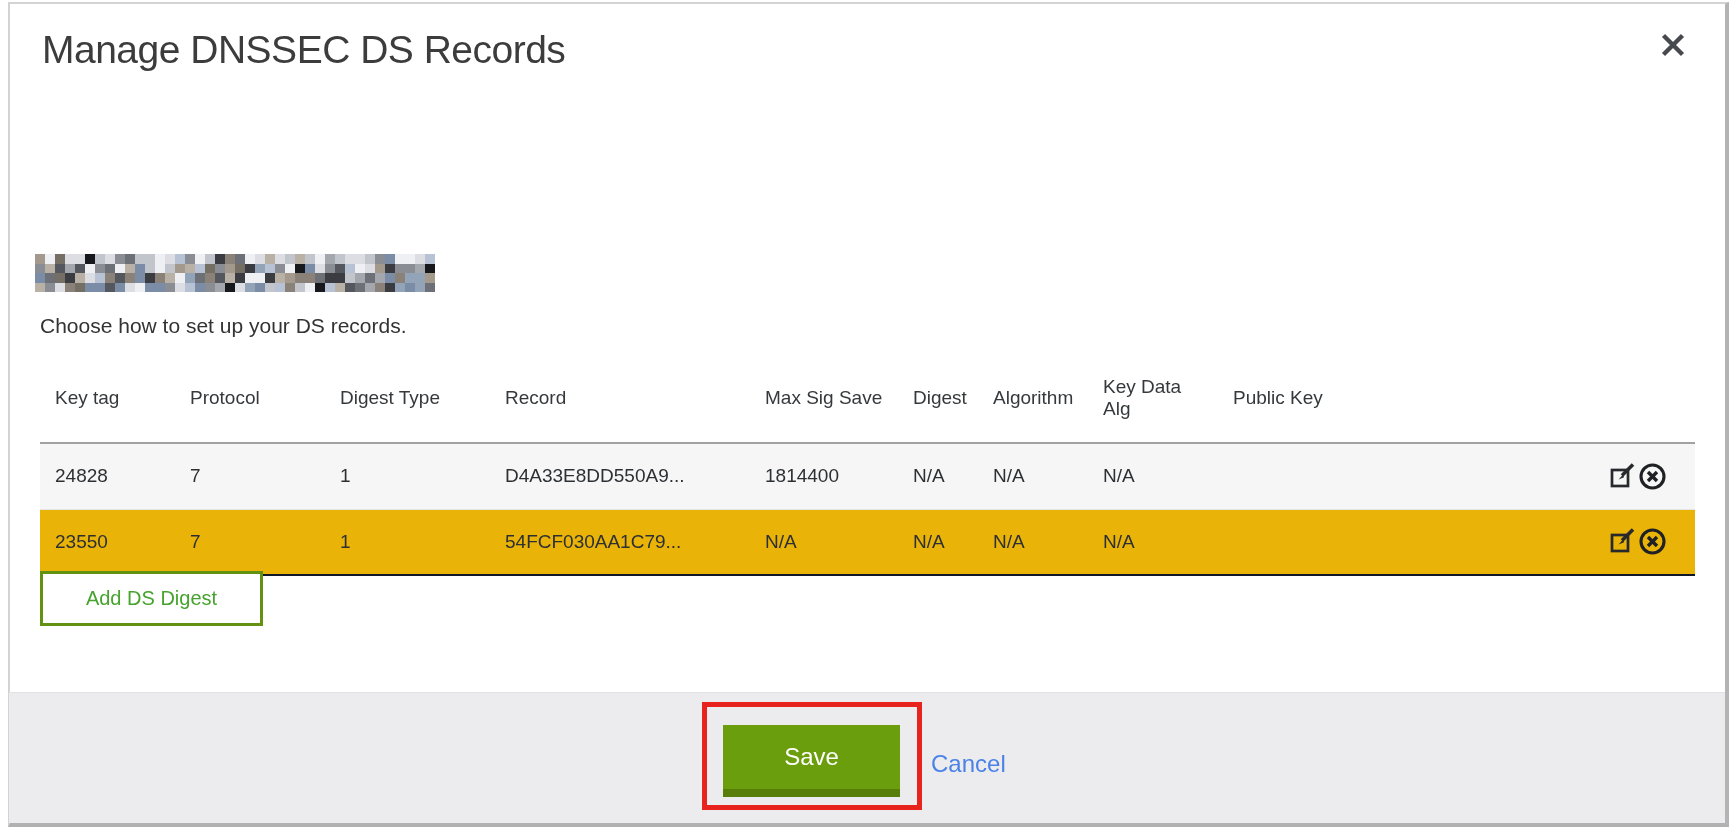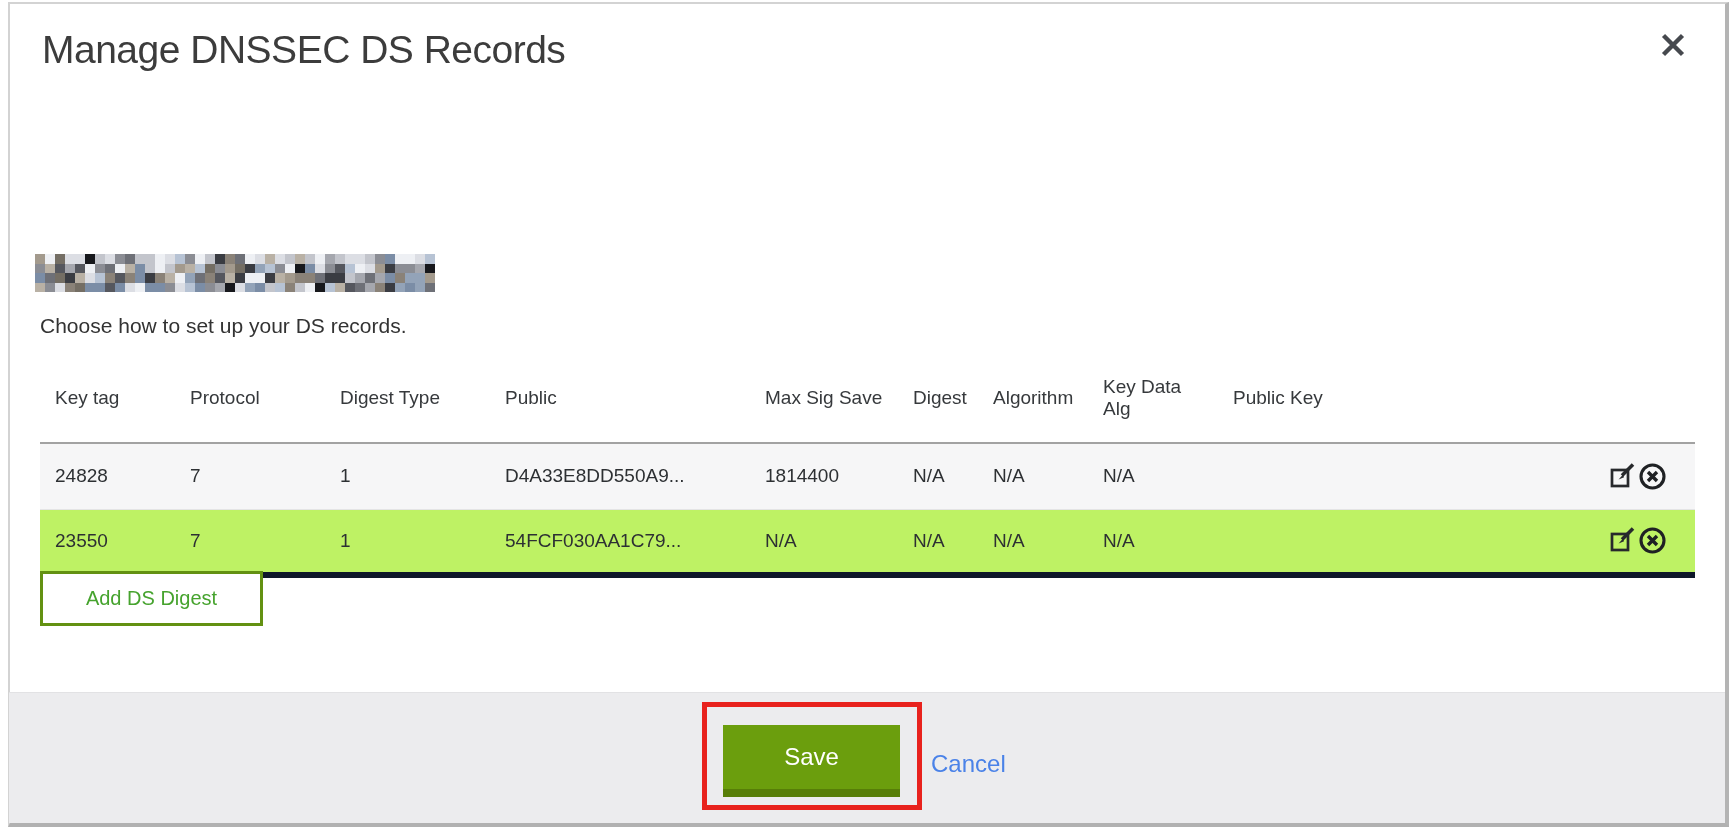--- a/index.html
+++ b/index.html
@@ -28,21 +28,21 @@
   .domain-mosaic span { width:10px; height:9.5px; flex:0 0 auto; }
   .instruction {
     position:absolute; left:40px; top:314px; font-size:21px; color:#333333;
   }
   .table-wrap { position:absolute; left:40px; top:360px; }
   table { border-collapse:collapse; table-layout:fixed; width:1655px; }
   th, td { text-align:left; padding:0 8px 0 15px; font-size:19px; }
   th { font-weight:400; color:#36393c; padding-top:16px; padding-bottom:22px; }
   tbody tr { height:66px; }
   tbody tr:first-child { border-top:2px solid #a2a2a2; background:#f6f6f7; border-bottom:1px solid #e4e4e5;margin-top:36px; }
-  tbody tr:last-child { background:#bef264; border-bottom:6px solid #0f172a; }
+  tbody tr:last-child { background:#eab308; border-bottom:2px solid #0f172a; }
   td { color:#2d3033; }
   td.actions { text-align:right; padding-right:28px; white-space:nowrap; }
   .icon-btn { display:inline-block; vertical-align:middle; cursor:pointer; line-height:0; }
   .icon-btn + .icon-btn { margin-left:2px; }
   .add-btn {
     position:absolute; left:40px; top:571px; width:223px; height:55px;
     background:#ffffff; border:3px solid #639112; color:#46a32e;
     font-size:20px; font-family:inherit; cursor:pointer; padding:0;
   }
   .footer {
@@ -255,21 +255,21 @@
       <col style="width:110px">
         <col style="width:130px">
         <col style="width:250px">
       <col style="width:227px">
     </colgroup>
     <thead>
       <tr>
         <th>Key tag</th>
         <th>Protocol</th>
         <th>Digest Type</th>
-        <th>Public</th>
+        <th>Record</th>
         <th>Max Sig Save</th>
         <th>Digest</th>
         <th>Algorithm</th>
         <th>Key Data Alg</th>
         <th>Public Key</th>
         <th></th>
       </tr>
     </thead>
     <tbody>
       <tr>

